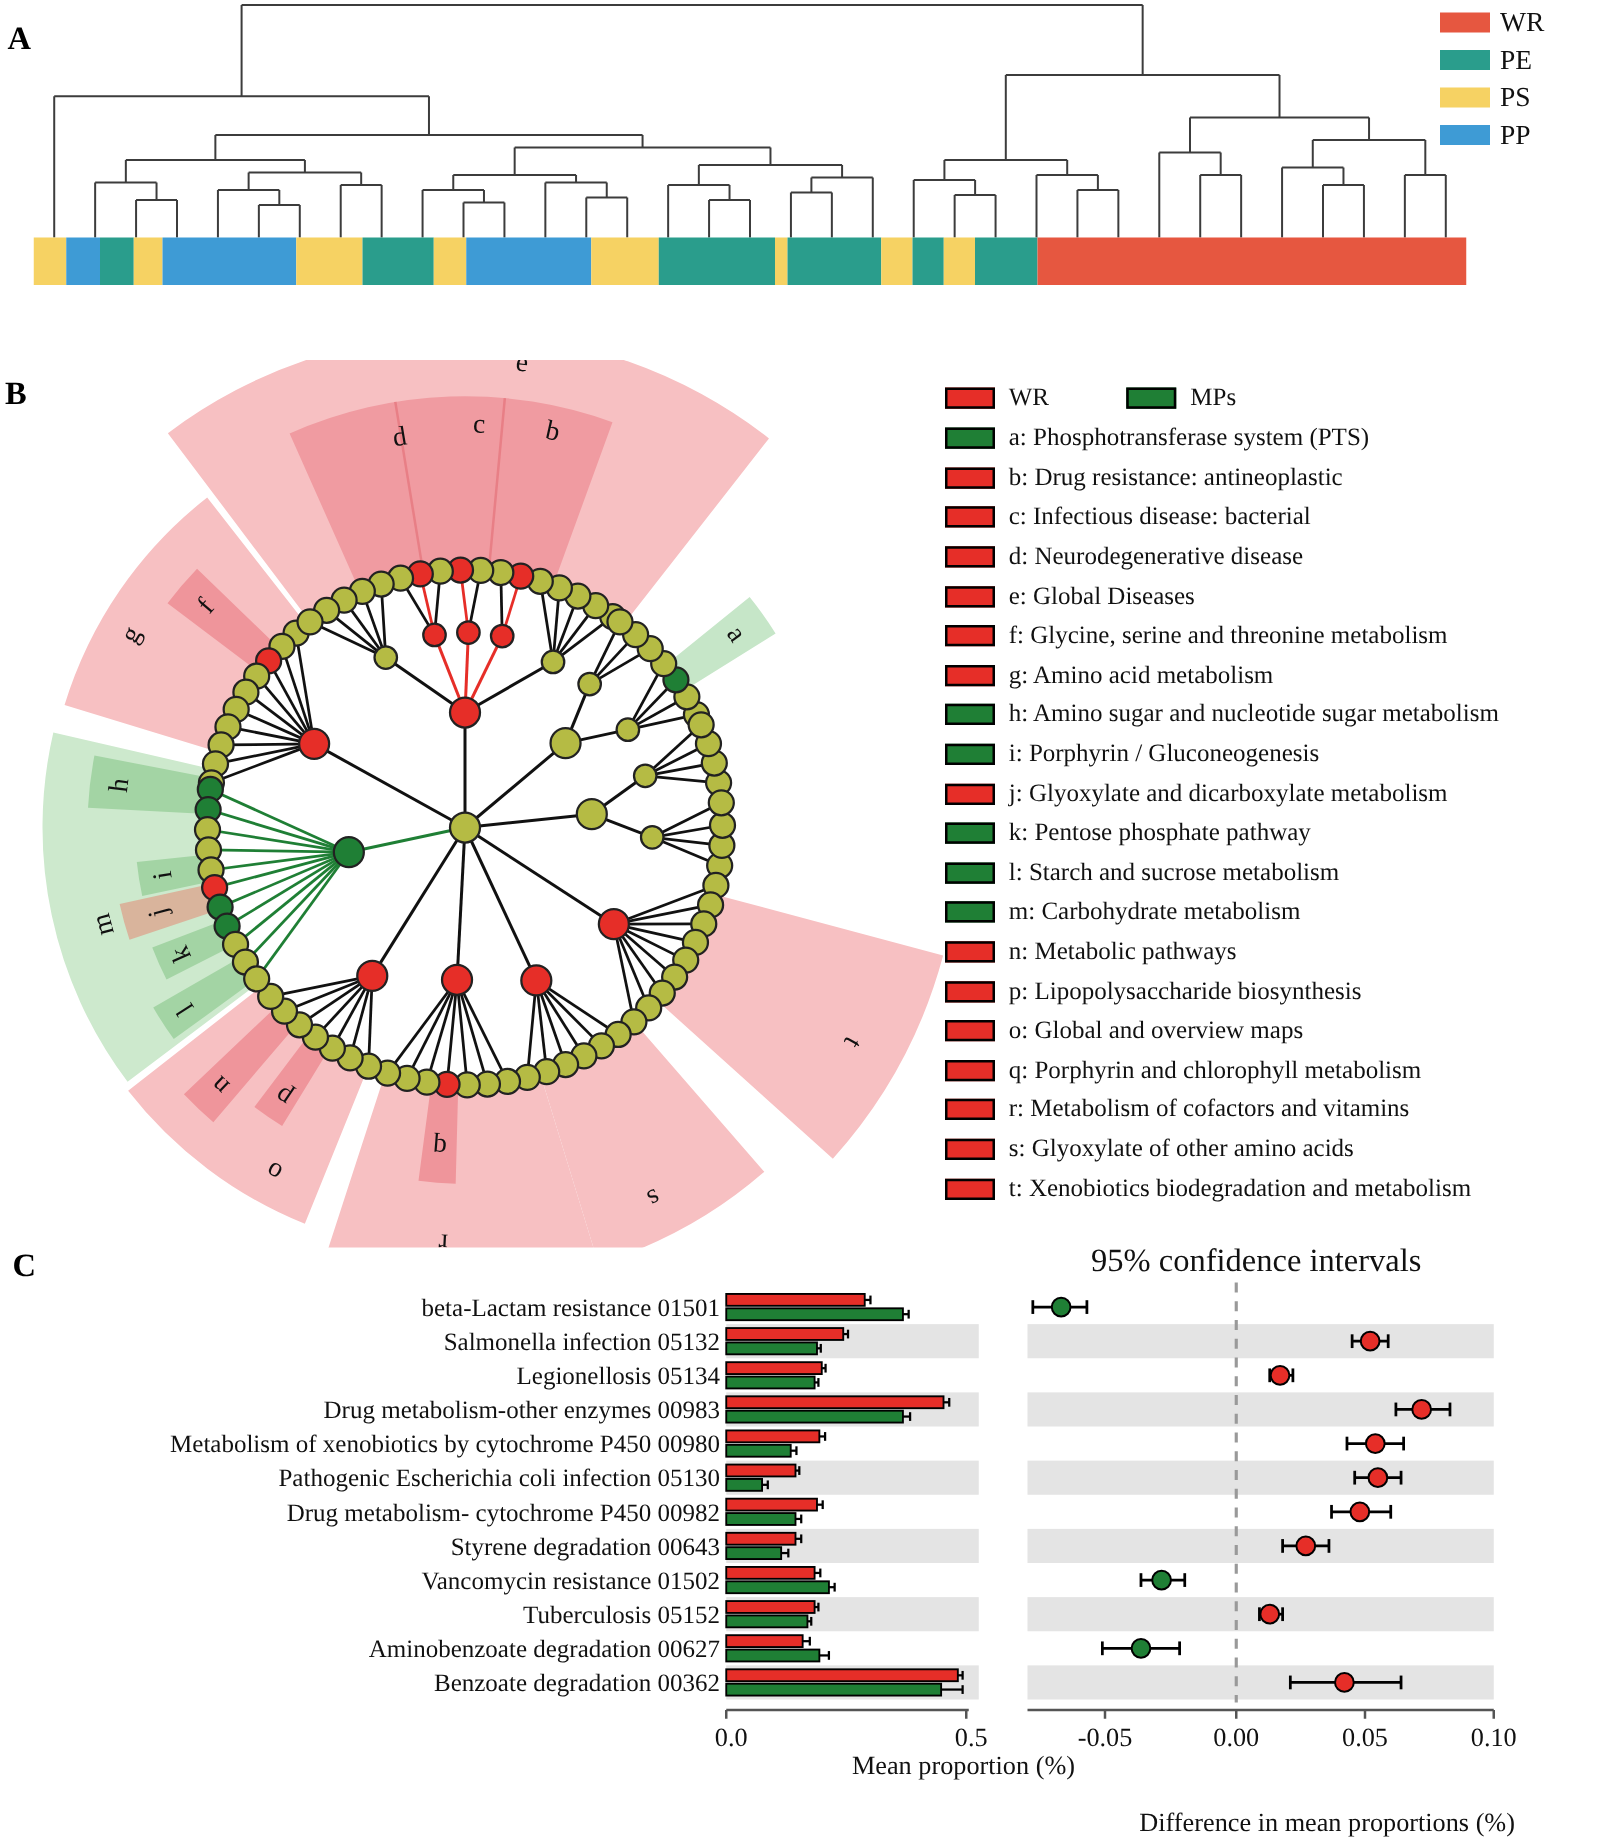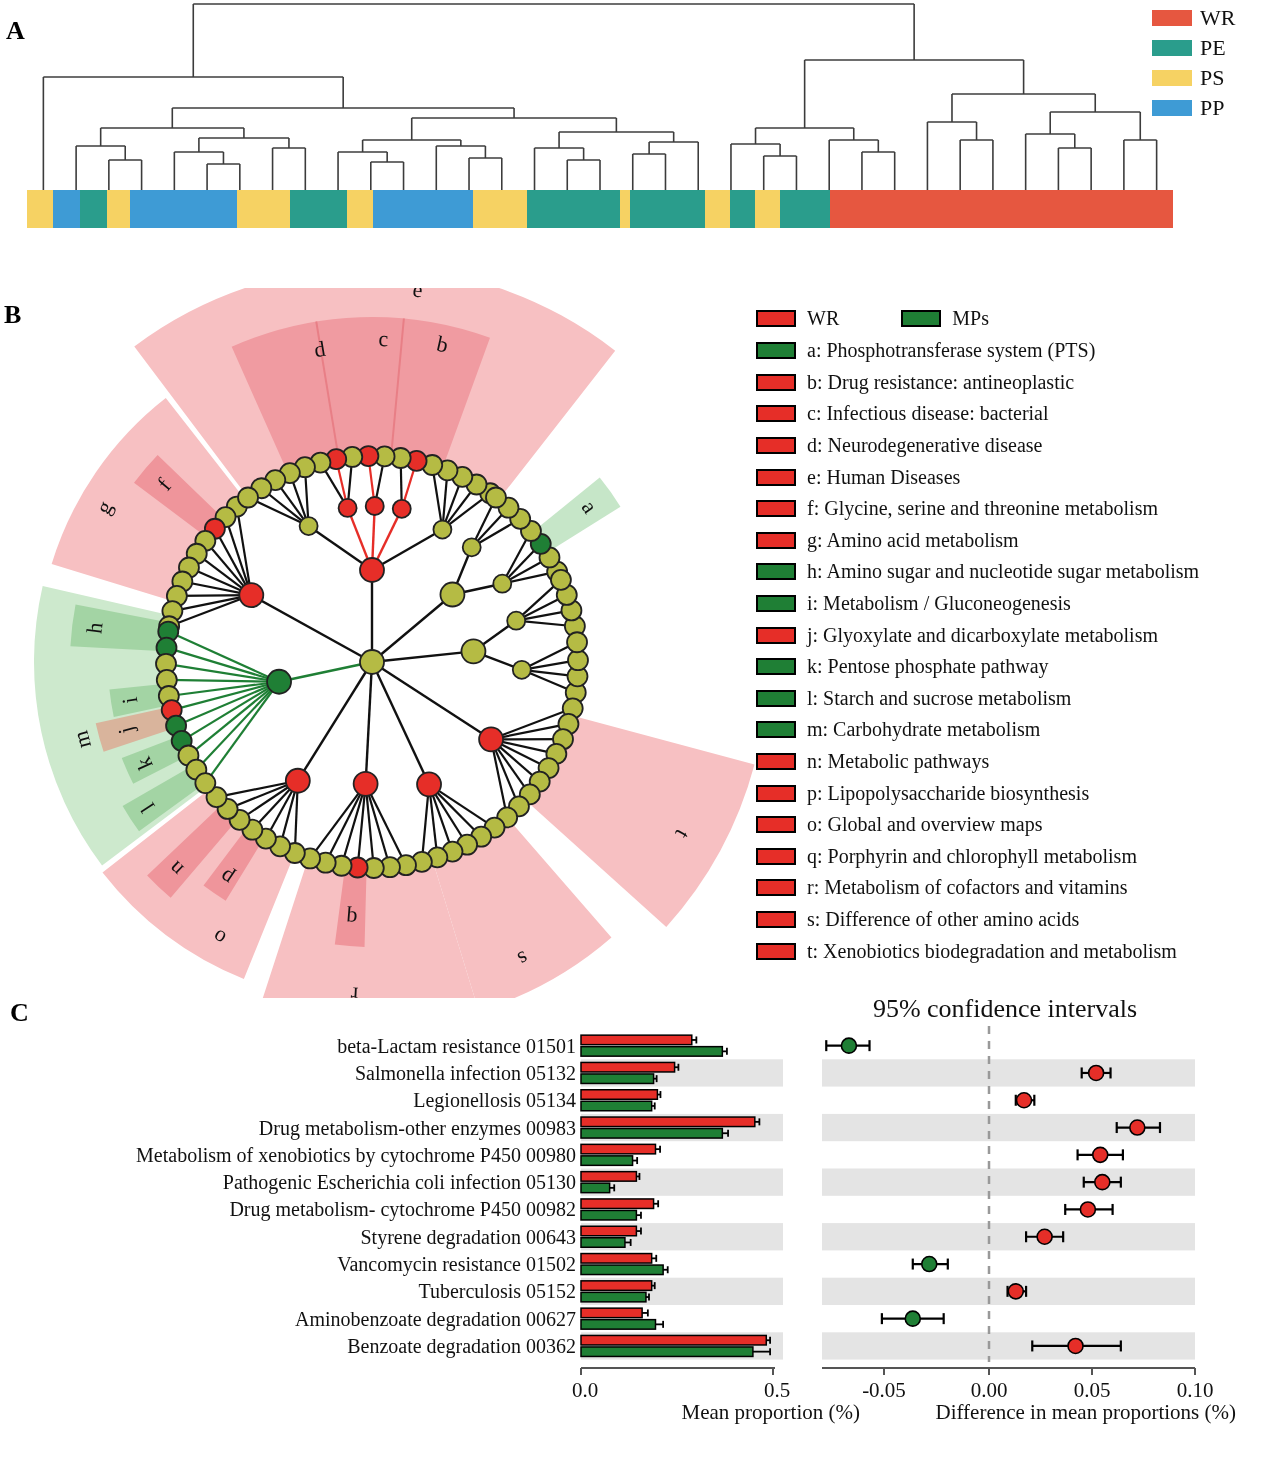--- a/index.html
+++ b/index.html
@@ -9,21 +9,21 @@
   svg{position:absolute;left:0;}
   #legendB{position:absolute;left:756px;top:302px;width:524px;}
   .legB-row{display:flex;align-items:center;height:31.6px;}
   .legB-swatch{width:36px;height:13px;border:2px solid #000;margin-right:11px;flex:0 0 auto;}
   .legB-text{font-size:20px;white-space:nowrap;}
   .legB-head{display:flex;align-items:center;height:33px;}
   .legB-head .gap{width:62px;}
   #ciTitle{position:absolute;left:810px;top:994px;width:390px;text-align:center;font-size:26px;}
   .xlab{position:absolute;top:1400px;font-size:21px;text-align:right;}
   #xlabL{left:500px;width:360px;}
-  #xlabR{left:856px;width:380px;}
+  #xlabR{left:832px;width:380px;margin-top:46px;}
 </style>
 </head>
 <body>
 
 <div id="fig">
   <div class="panel-label" style="left:6px;top:16px;">A</div>
   <div class="panel-label" style="left:4px;top:300px;">B</div>
   <div class="panel-label" style="left:10px;top:998px;">C</div>
 
   <svg id="panelA" width="1280" height="250" style="top:0;">
@@ -418,37 +418,37 @@
       <div class="legB-row">
         <span class="legB-swatch" style="background: rgb(230, 46, 40);"></span>
         <span class="legB-text">c: Infectious disease: bacterial</span>
       </div>
       <div class="legB-row">
         <span class="legB-swatch" style="background: rgb(230, 46, 40);"></span>
         <span class="legB-text">d: Neurodegenerative disease</span>
       </div>
       <div class="legB-row">
         <span class="legB-swatch" style="background: rgb(230, 46, 40);"></span>
-        <span class="legB-text">e: Human Diseases</span>
+        <span class="legB-text">e: Global Diseases</span>
       </div>
       <div class="legB-row">
         <span class="legB-swatch" style="background: rgb(230, 46, 40);"></span>
         <span class="legB-text">f: Glycine, serine and threonine metabolism</span>
       </div>
       <div class="legB-row">
         <span class="legB-swatch" style="background: rgb(230, 46, 40);"></span>
         <span class="legB-text">g: Amino acid metabolism</span>
       </div>
       <div class="legB-row">
         <span class="legB-swatch" style="background: rgb(31, 127, 53);"></span>
         <span class="legB-text">h: Amino sugar and nucleotide sugar metabolism</span>
       </div>
       <div class="legB-row">
         <span class="legB-swatch" style="background: rgb(31, 127, 53);"></span>
-        <span class="legB-text">i: Metabolism / Gluconeogenesis</span>
+        <span class="legB-text">i: Porphyrin / Gluconeogenesis</span>
       </div>
       <div class="legB-row">
         <span class="legB-swatch" style="background: rgb(230, 46, 40);"></span>
         <span class="legB-text">j: Glyoxylate and dicarboxylate metabolism</span>
       </div>
       <div class="legB-row">
         <span class="legB-swatch" style="background: rgb(31, 127, 53);"></span>
         <span class="legB-text">k: Pentose phosphate pathway</span>
       </div>
       <div class="legB-row">
@@ -474,21 +474,21 @@
       <div class="legB-row">
         <span class="legB-swatch" style="background: rgb(230, 46, 40);"></span>
         <span class="legB-text">q: Porphyrin and chlorophyll metabolism</span>
       </div>
       <div class="legB-row">
         <span class="legB-swatch" style="background: rgb(230, 46, 40);"></span>
         <span class="legB-text">r: Metabolism of cofactors and vitamins</span>
       </div>
       <div class="legB-row">
         <span class="legB-swatch" style="background: rgb(230, 46, 40);"></span>
-        <span class="legB-text">s: Difference of other amino acids</span>
+        <span class="legB-text">s: Glyoxylate of other amino acids</span>
       </div>
       <div class="legB-row">
         <span class="legB-swatch" style="background: rgb(230, 46, 40);"></span>
         <span class="legB-text">t: Xenobiotics biodegradation and metabolism</span>
       </div>
     </div>
   <svg id="panelC" width="1280" height="470" style="top:1000px;">
       <rect x="581" y="59.3" width="202" height="27.3" fill="#e4e4e4"></rect>
       <rect x="822" y="59.3" width="373" height="27.3" fill="#e4e4e4"></rect>
       <rect x="581" y="113.9" width="202" height="27.3" fill="#e4e4e4"></rect>

